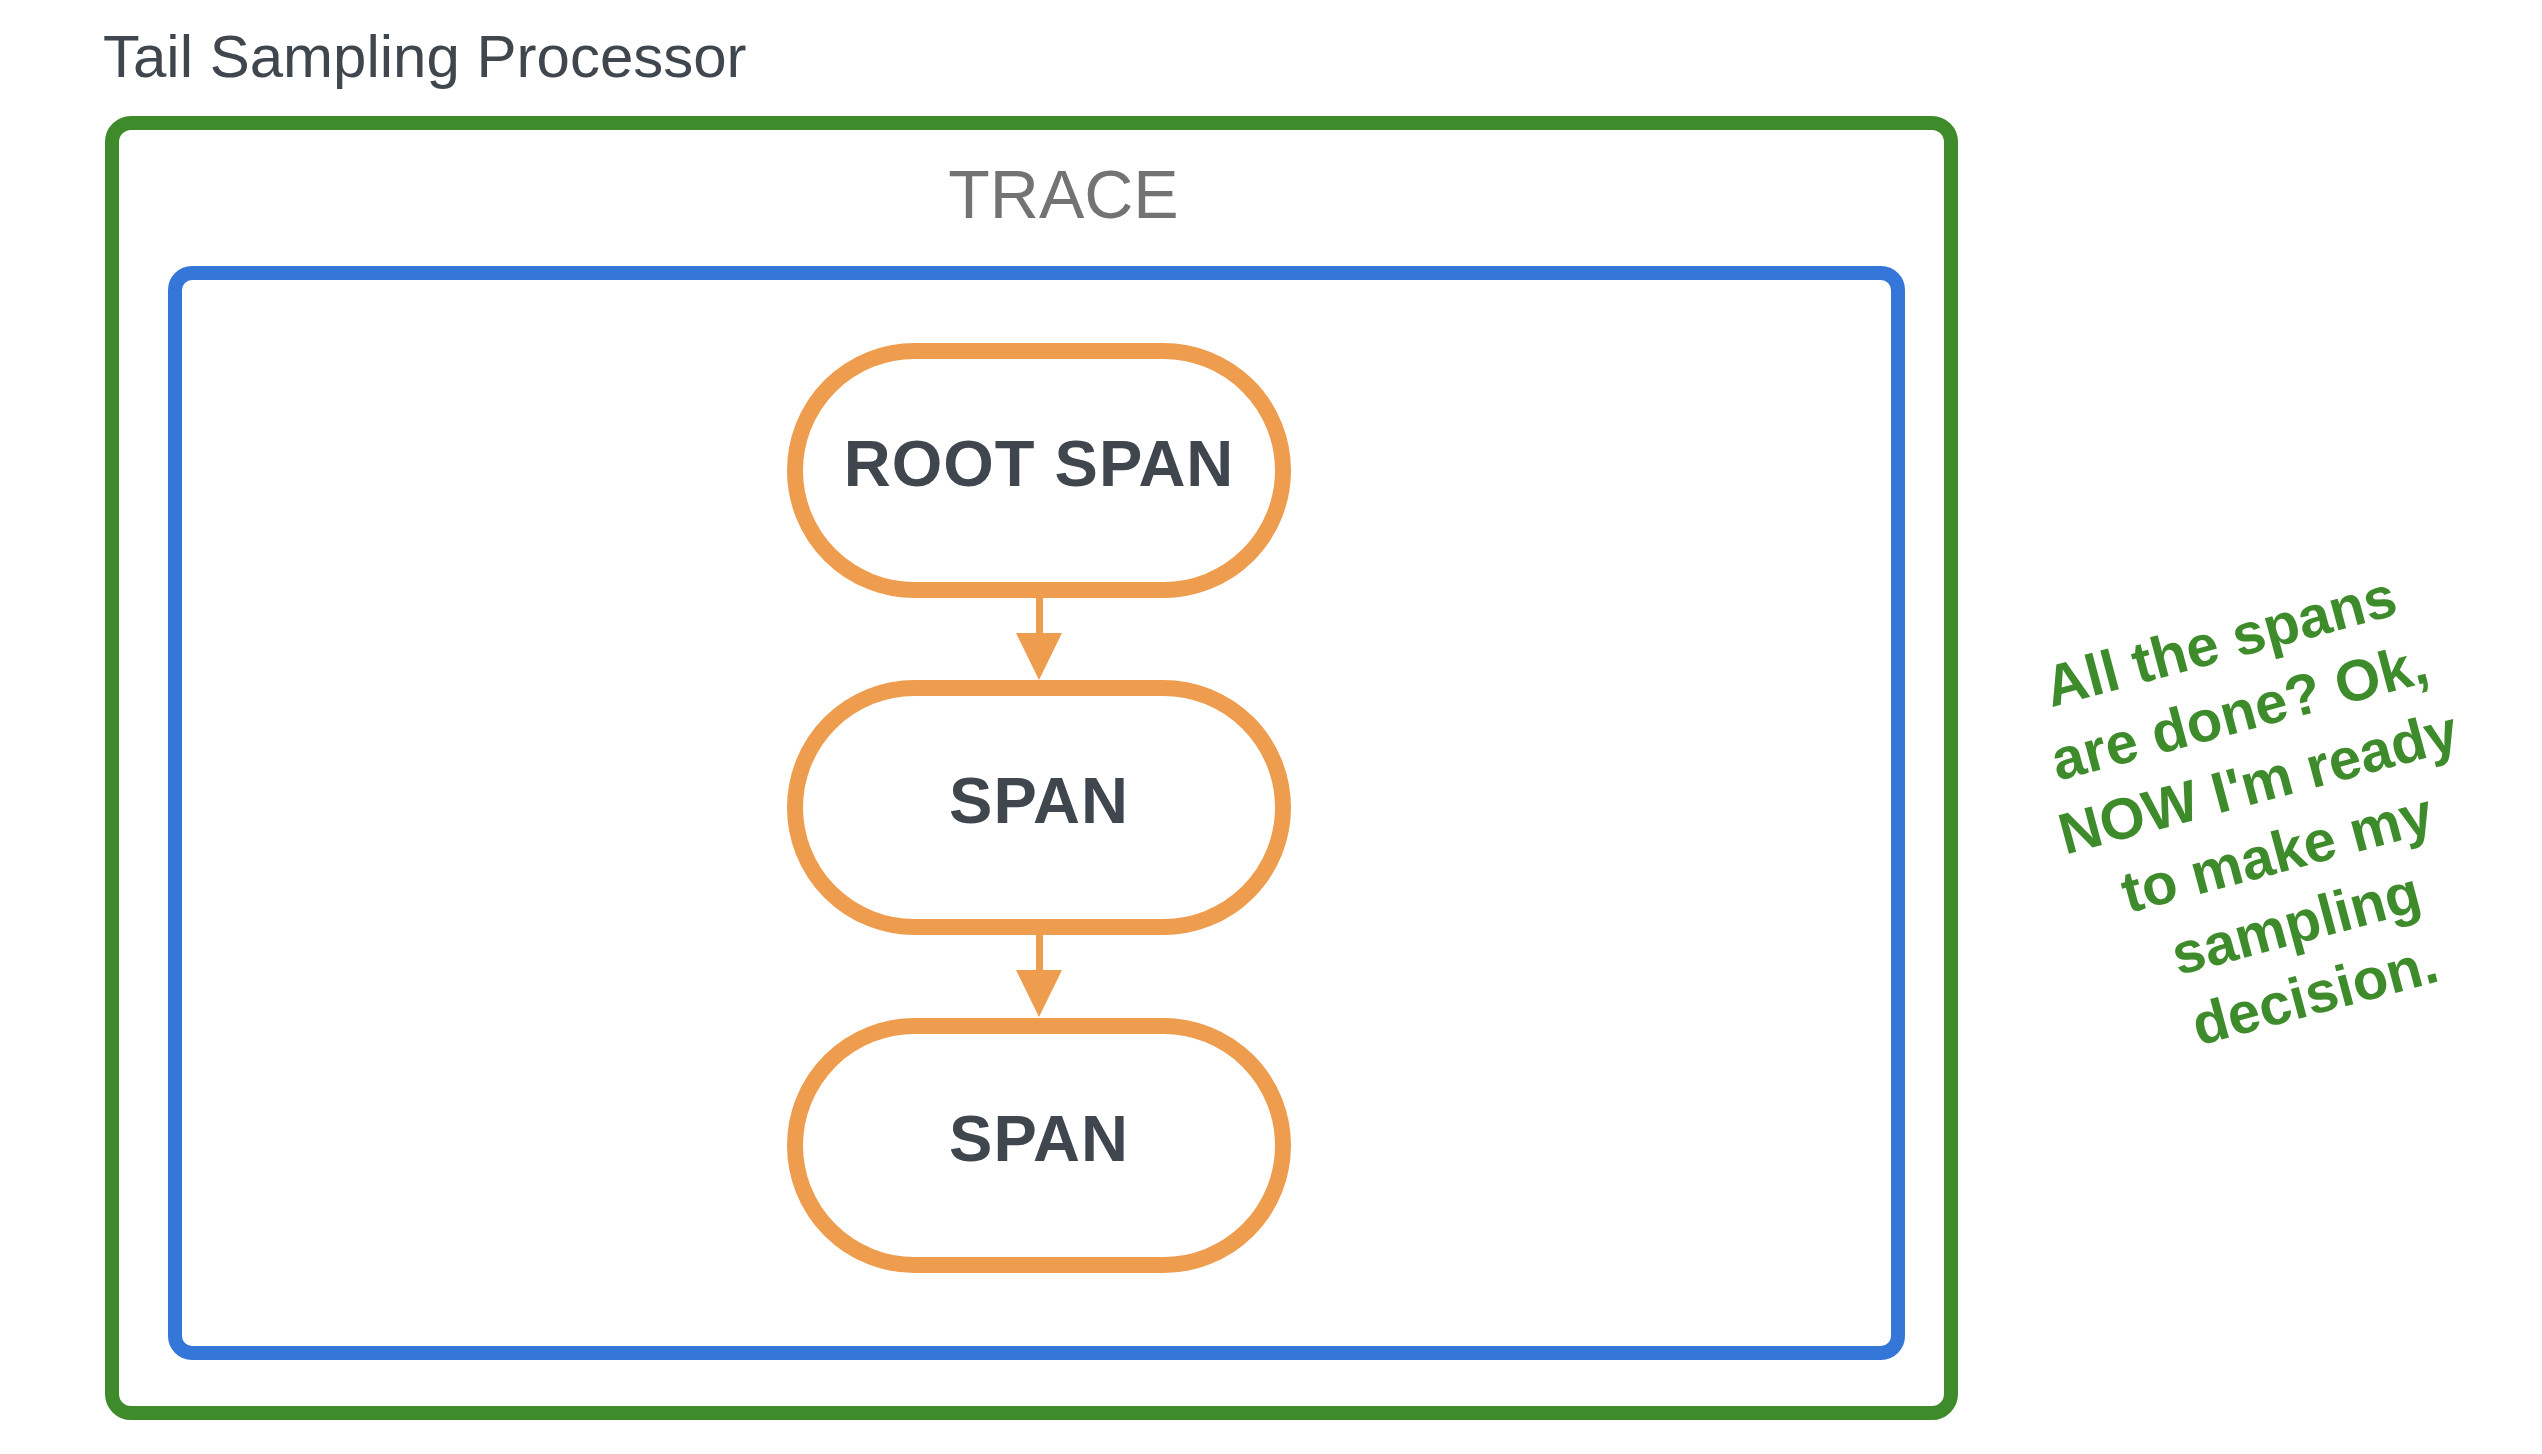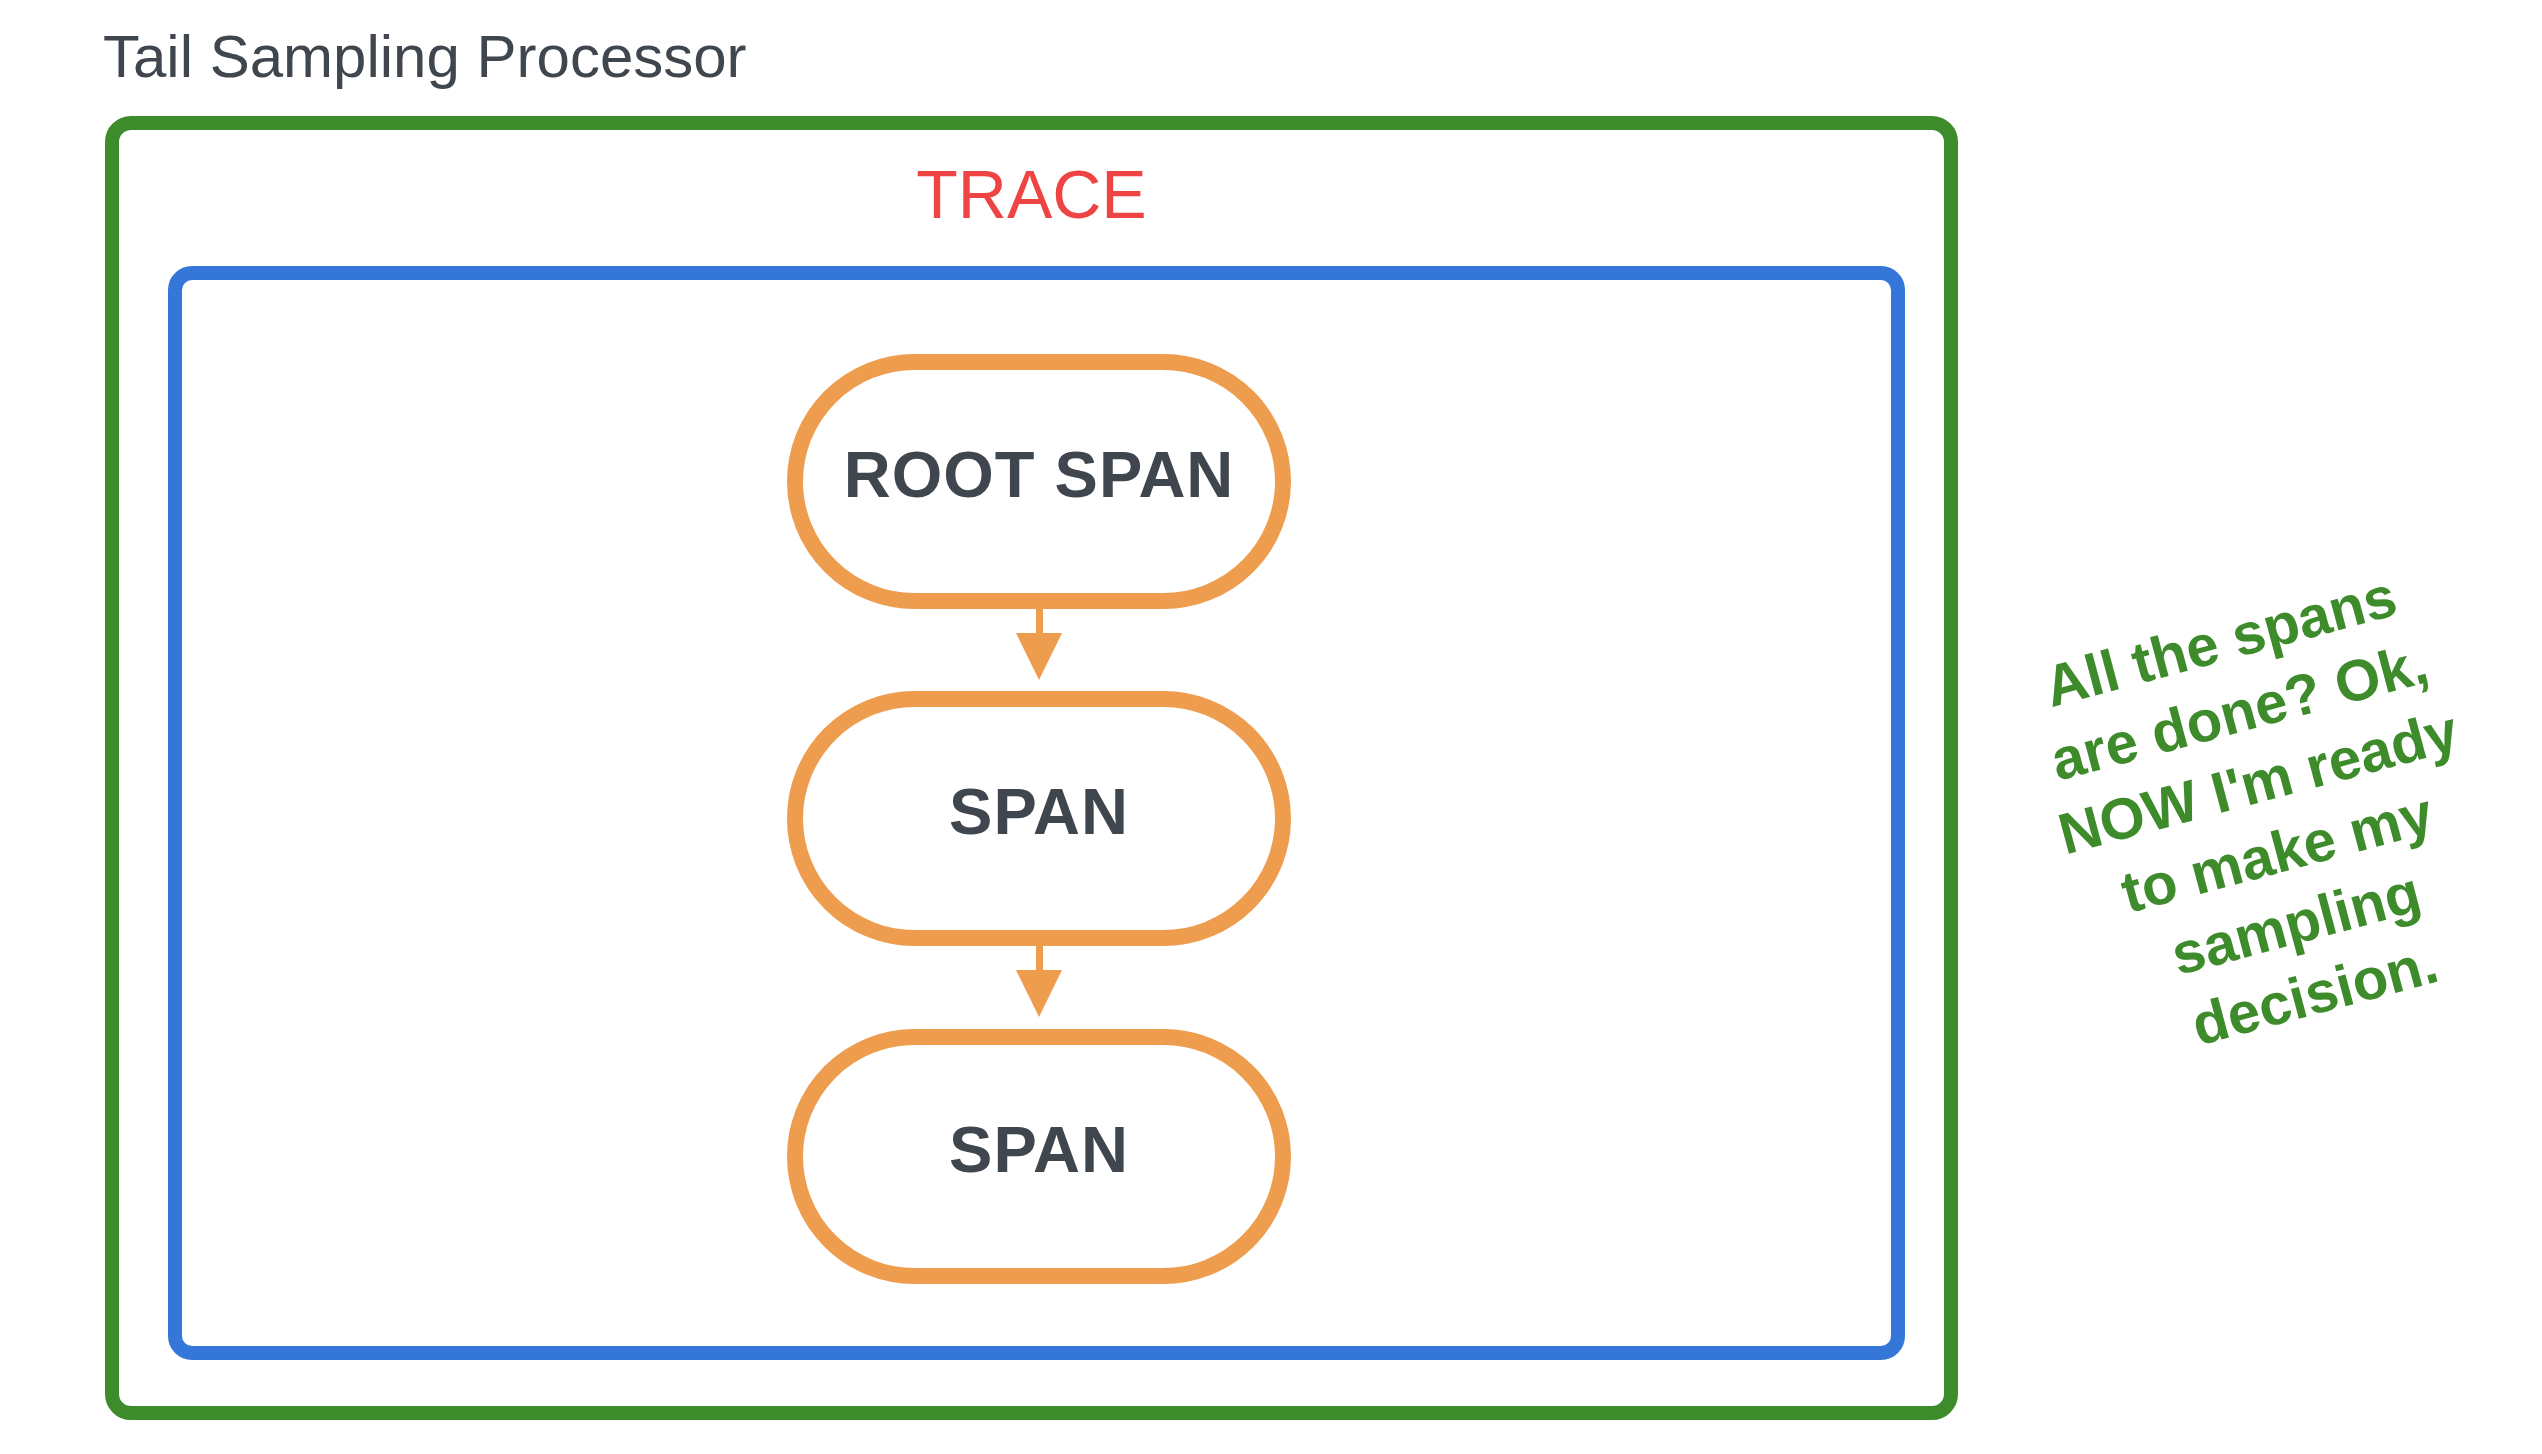--- a/index.html
+++ b/index.html
@@ -32,21 +32,22 @@
     background: #ffffff;
   }
   .trace-label {
     position: absolute;
     left: 105px;
     top: 160px;
     width: 1853px;
     text-align: center;
     font-size: 68px;
     line-height: 1.0;
-    color: #ef4444;
+    color: #737373;
+    padding-left: 32px;
   }
   .trace-box {
     position: absolute;
     left: 168px;
     top: 266px;
     width: 1737px;
     height: 1094px;
     border: 14px solid #3577D9;
     border-radius: 24px;
     box-sizing: border-box;
@@ -63,21 +64,20 @@
     background: #ffffff;
     display: flex;
     align-items: center;
     justify-content: center;
     padding-bottom: 14px;
     font-size: 65px;
     font-weight: bold;
     color: #3F464D;
     letter-spacing: 1px;
     white-space: nowrap;
-    margin-top: 11px;
   }
   .pill-root  { top: 343px; }
   .pill-mid   { top: 680px; }
   .pill-last  { top: 1018px; }
 
   .arrow {
     position: absolute;
     left: 1016px;
     width: 46px;
     display: flex;

